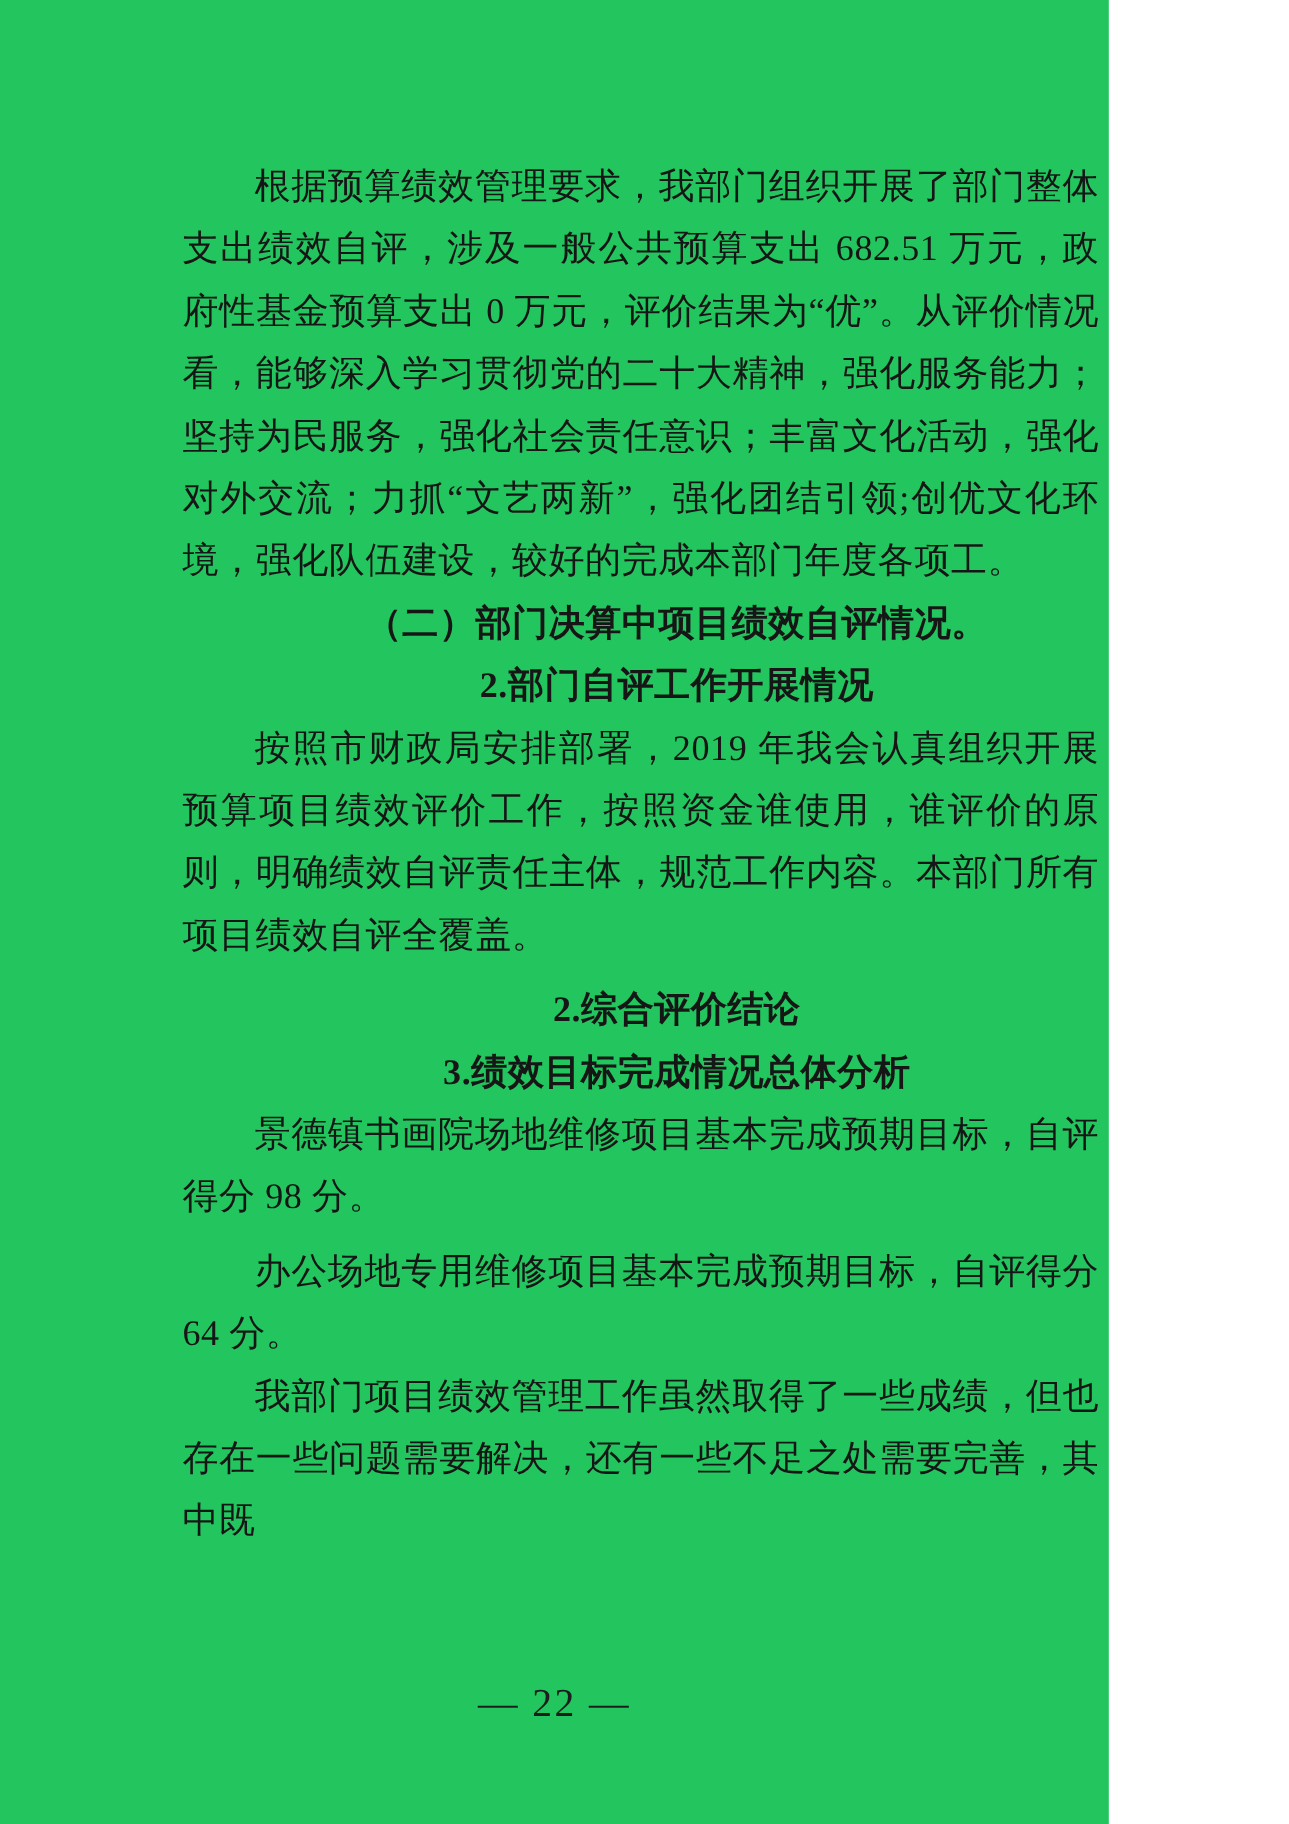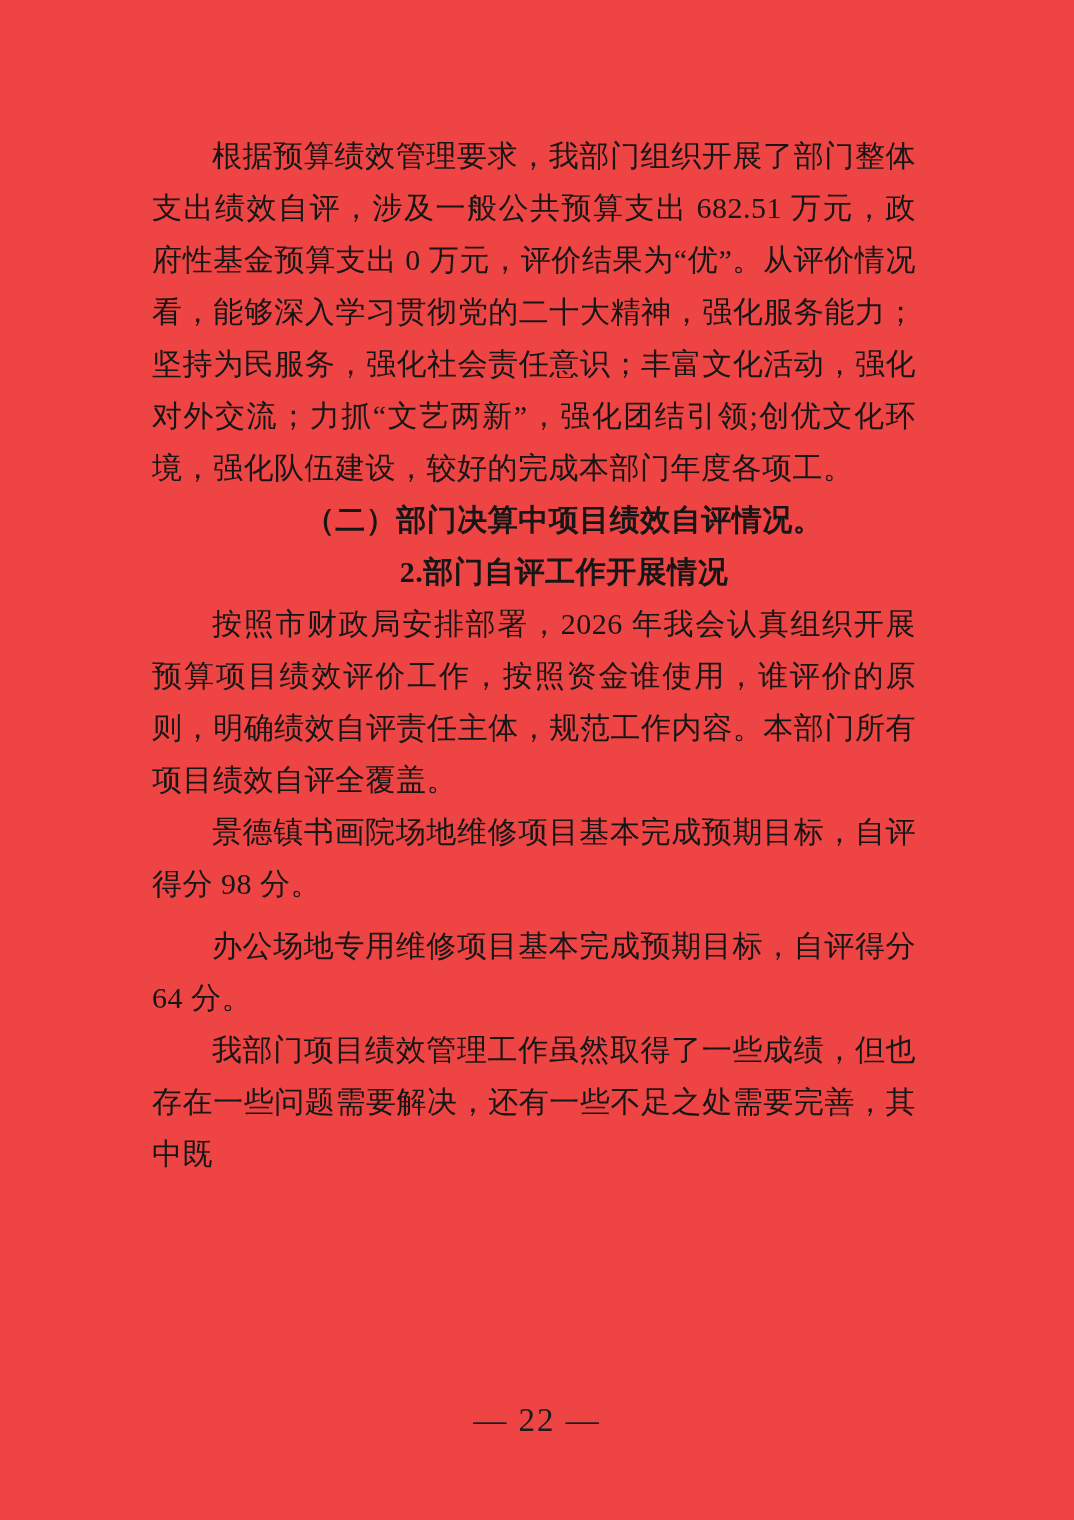--- a/index.html
+++ b/index.html
@@ -3,22 +3,22 @@
 <meta charset="utf-8">
 <style>
   html, body { margin: 0; padding: 0; }
   body {
     width: 1074px; height: 1520px;
     background: #ffffff;
     font-family: "Liberation Serif", "DejaVu Serif", serif;
   }
   .page {
     position: relative;
-    width: 1074px; height: 1520px;
-    background: #ef4444;
+    width: 924px; height: 1520px;
+    background: #22c55e;
     overflow: hidden;
     color: #161616;
   }
   .content {
     position: absolute;
     left: 152px; top: 130px;
     width: 764px;
   }
   .para, .heading {
     margin: 0;
@@ -46,21 +46,23 @@
   }
 </style>
 </head>
 <body>
 
 <div class="page">
   <main class="content">
     <p class="para">根据预算绩效管理要求，我部门组织开展了部门整体支出绩效自评，涉及一般公共预算支出 682.51 万元，政府性基金预算支出 0 万元，评价结果为“优”。从评价情况看，能够深入学习贯彻党的二十大精神，强化服务能力；坚持为民服务，强化社会责任意识；丰富文化活动，强化对外交流；力抓“文艺两新”，强化团结引领;创优文化环境，强化队伍建设，较好的完成本部门年度各项工。</p>
     <p class="heading">（二）部门决算中项目绩效自评情况。</p>
     <p class="heading">2.部门自评工作开展情况</p>
-    <p class="para">按照市财政局安排部署，2026 年我会认真组织开展预算项目绩效评价工作，按照资金谁使用，谁评价的原则，明确绩效自评责任主体，规范工作内容。本部门所有项目绩效自评全覆盖。</p>
+    <p class="para">按照市财政局安排部署，2019 年我会认真组织开展预算项目绩效评价工作，按照资金谁使用，谁评价的原则，明确绩效自评责任主体，规范工作内容。本部门所有项目绩效自评全覆盖。</p>
+    <p class="heading extra-space">2.综合评价结论</p>
+    <p class="heading">3.绩效目标完成情况总体分析</p>
     <p class="para">景德镇书画院场地维修项目基本完成预期目标，自评得分 98 分。</p>
     <p class="para extra-space">办公场地专用维修项目基本完成预期目标，自评得分 64 分。</p>
     <p class="para">我部门项目绩效管理工作虽然取得了一些成绩，但也存在一些问题需要解决，还有一些不足之处需要完善，其中既</p>
   </main>
 
   <footer class="footer">
     <span>— 22 —</span>
   </footer>
 </div>
 

